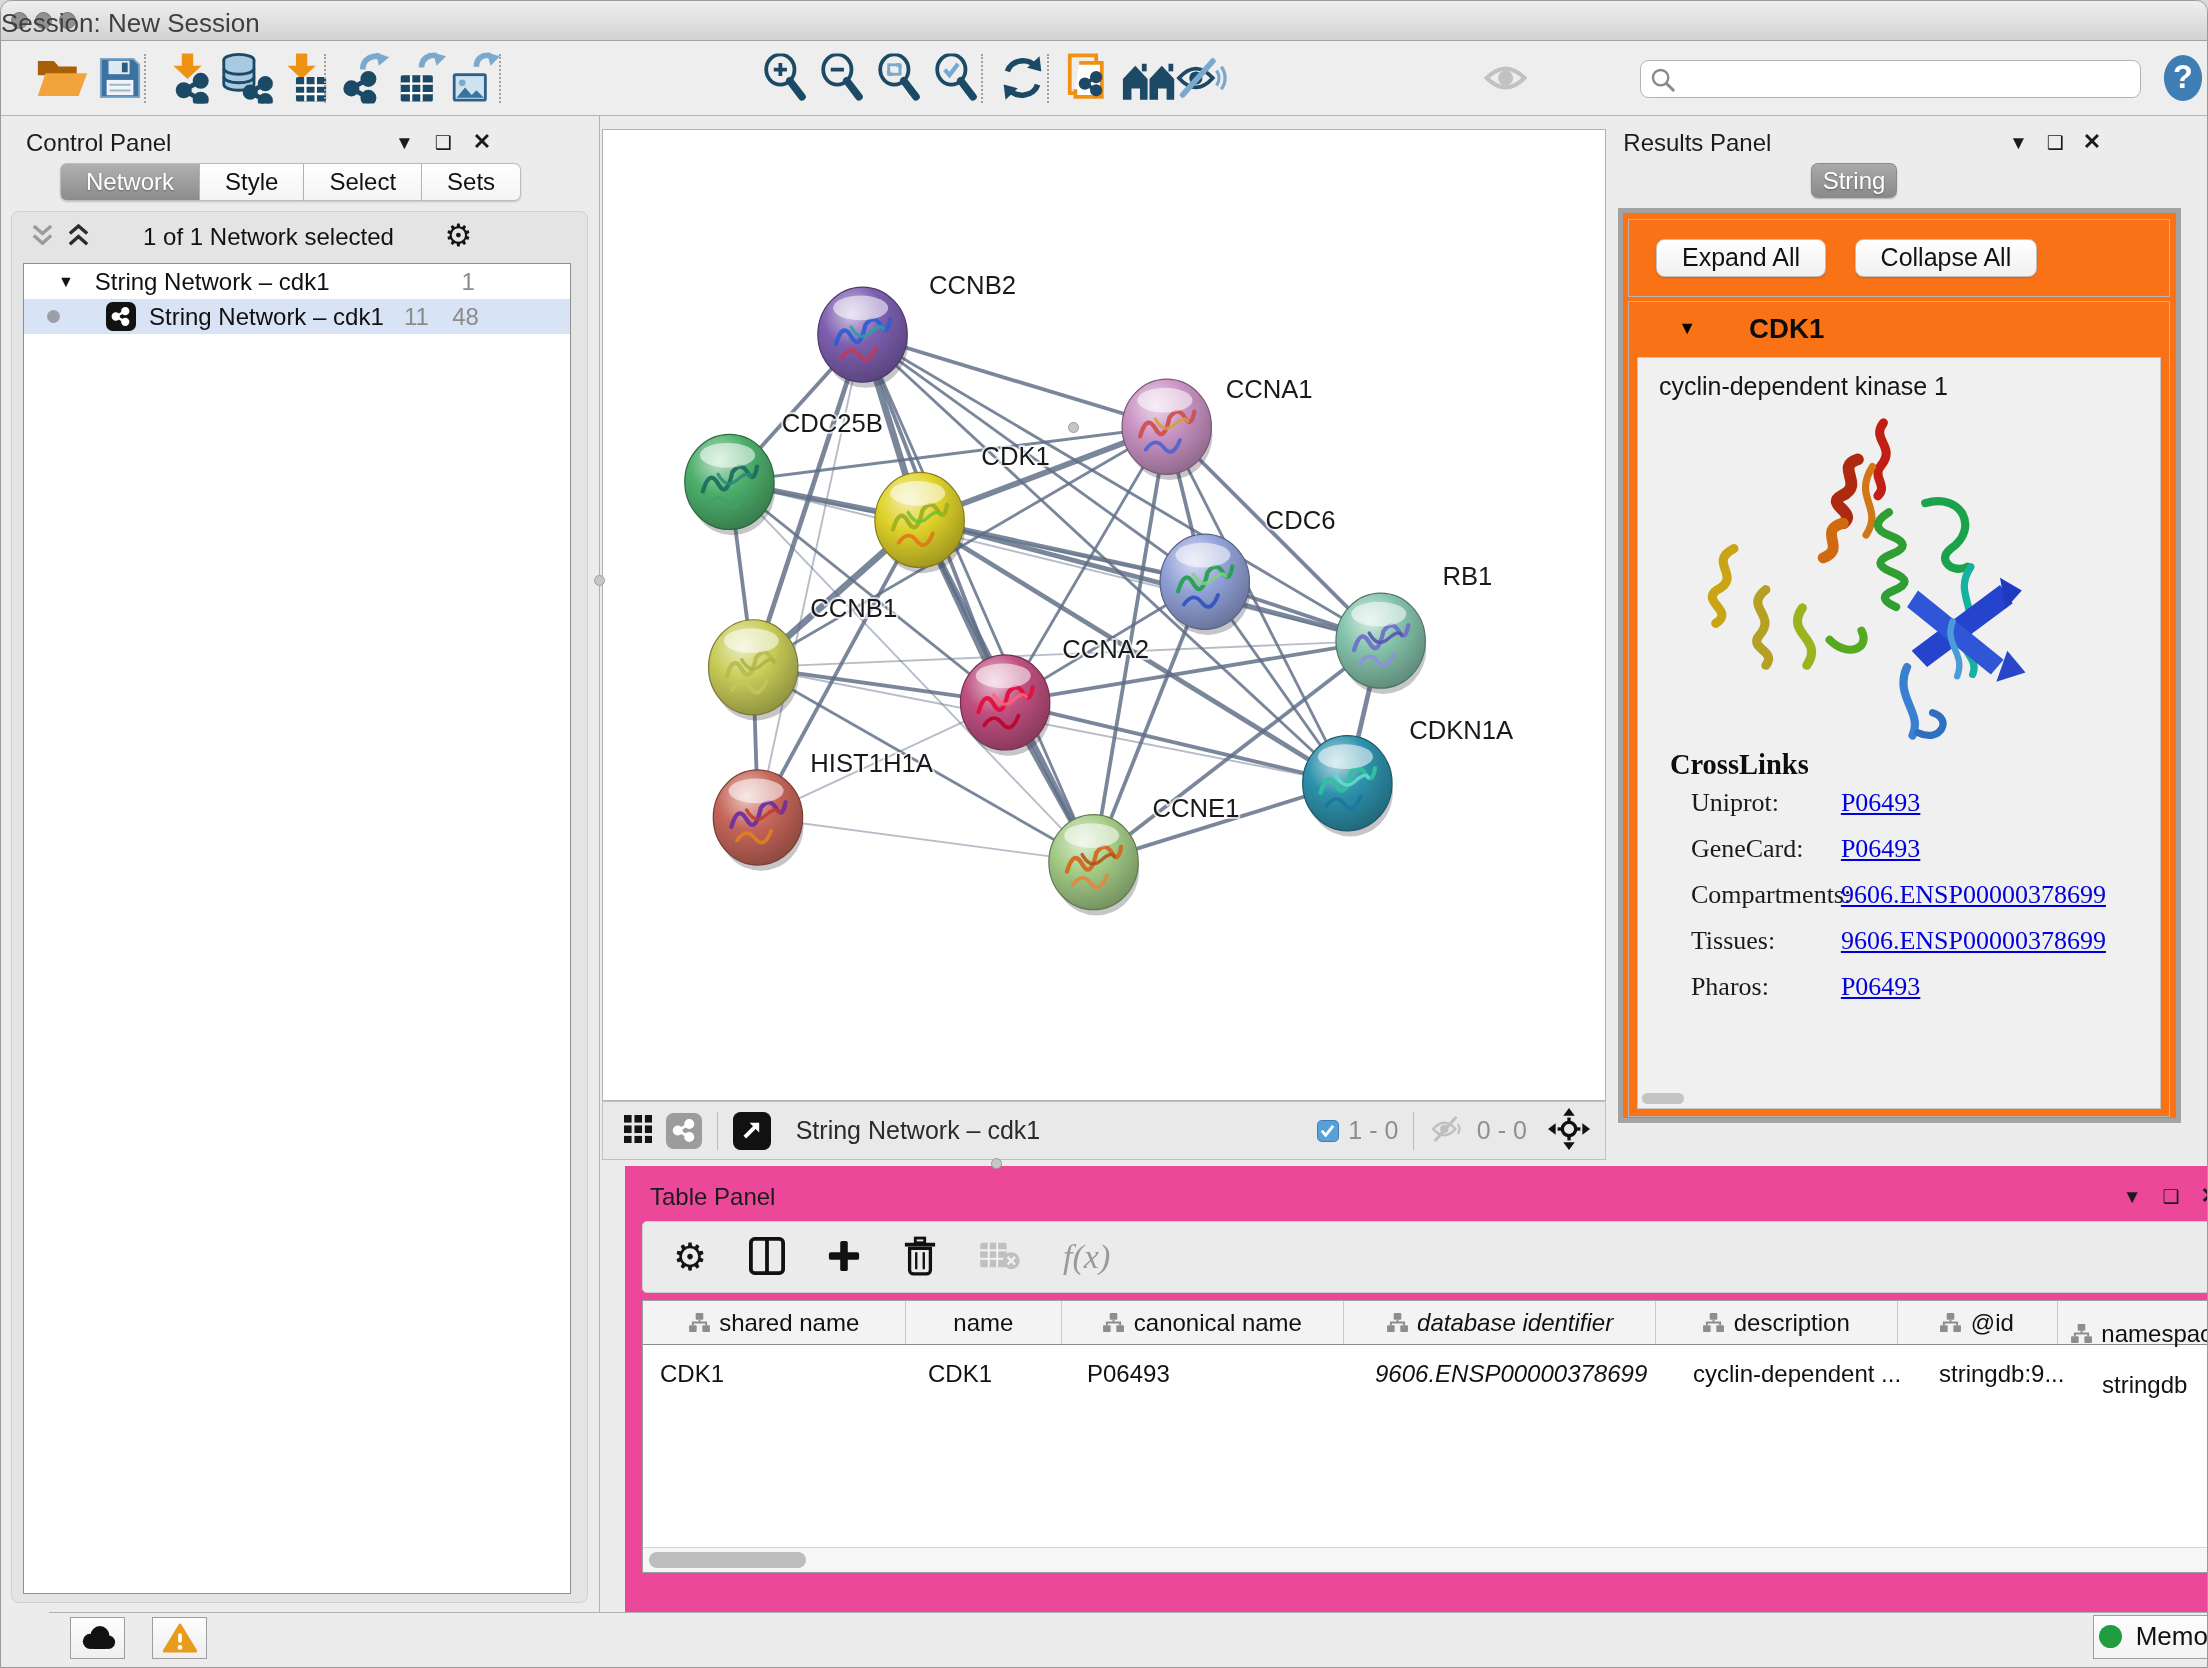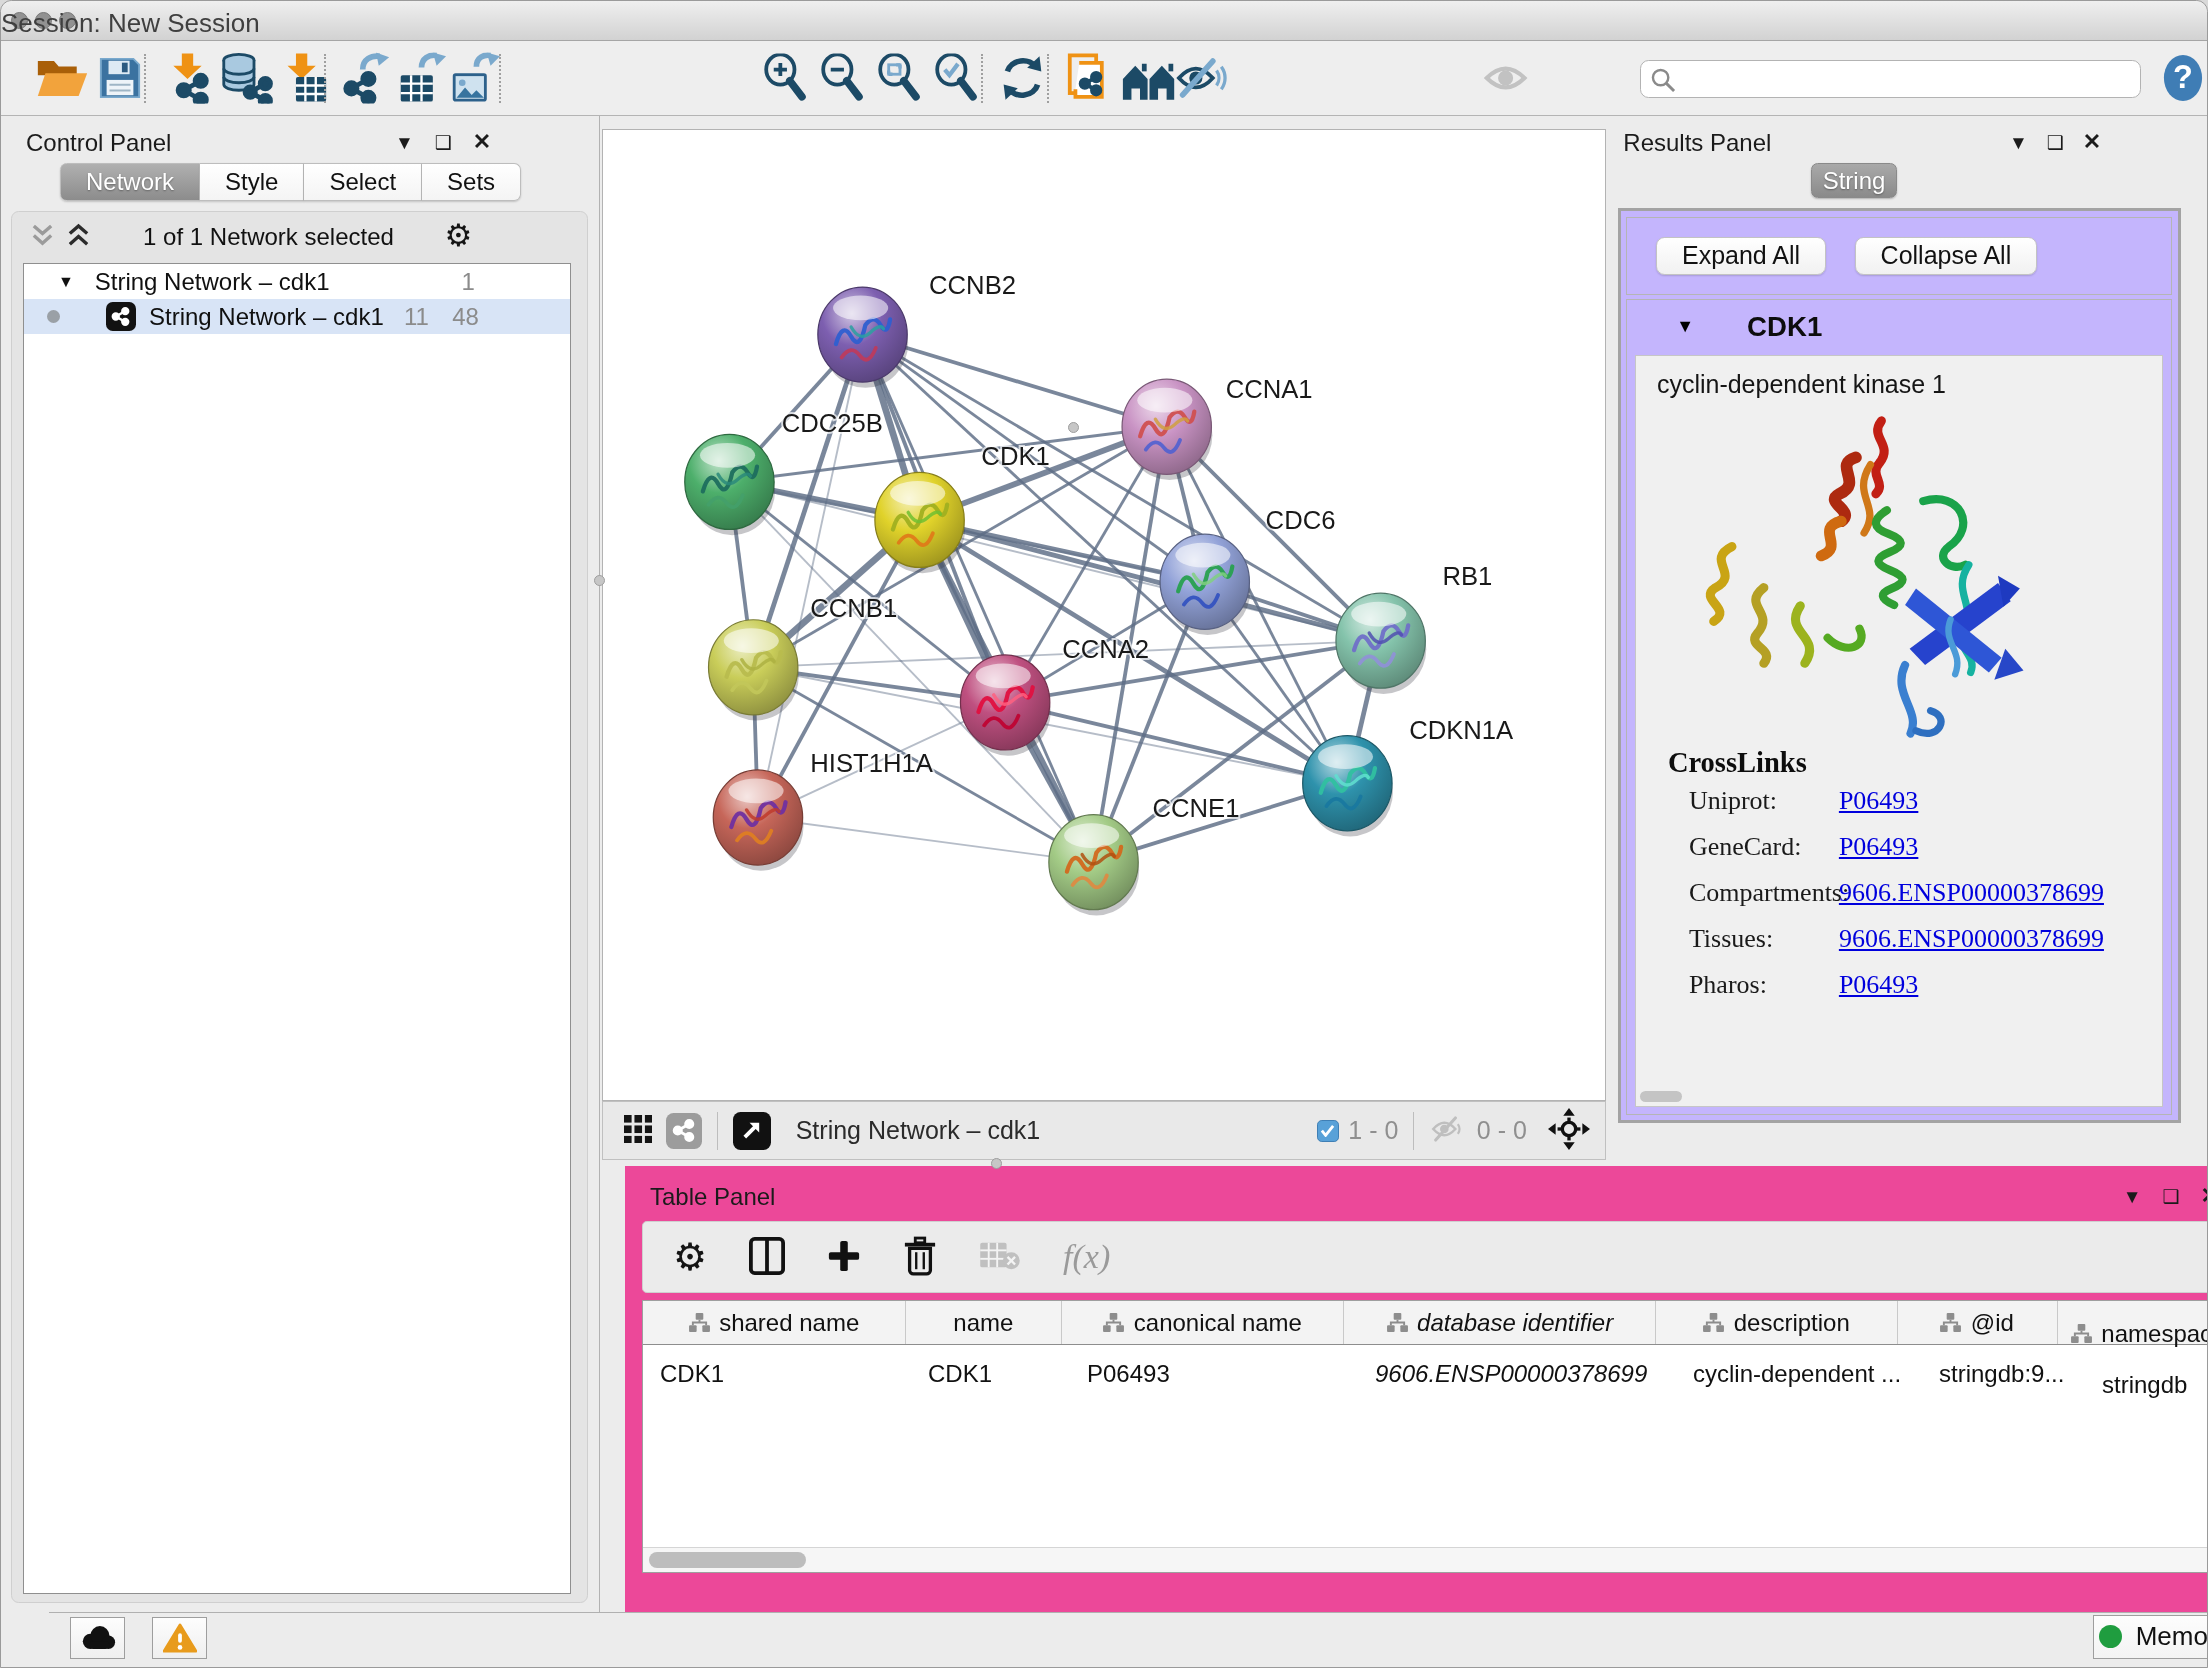--- a/index.html
+++ b/index.html
@@ -56,21 +56,21 @@
   .count-txt{font-size:25px;color:#8f8f8f;margin-left:9.5px;}
   .checkbox{width:22px;height:22px;background:#58a1d8;border:1px solid #3f7fb5;border-radius:4.8px;
     display:flex;align-items:center;justify-content:center;}
   
   .results-panel{position:absolute;left:1609px;top:115px;width:599px;height:1050px;background:#ececec;}
   .rp-title{position:absolute;left:13.3px;top:13.3px;}
   .rp-icons{position:absolute;left:399px;top:15px;display:flex;gap:19px;align-items:center;}
   .rp-tab{position:absolute;left:201px;top:47px;width:86px;height:35px;background:linear-gradient(#a9a9a9,#8a8a8a);
     border:1px solid #8a8a8a;border-radius:6.7px;color:#fff;font-size:24px;display:flex;align-items:center;justify-content:center;
     text-shadow:0 1px 1.9px rgba(0,0,0,.35);box-shadow:0 1px 1.9px rgba(0,0,0,.25);}
-  .rp-outer{position:absolute;left:7.6px;top:92px;width:563px;height:915px;background:#c4b5fd;border:3px solid #a3a3a3;padding:5.7px;}
+  .rp-outer{position:absolute;left:7.6px;top:92px;width:563px;height:915px;background:#f97316;border:5px solid #a3a3a3;padding:5.7px;}
   .rp-buttons{height:78px;border:1px solid #b5b5b5;display:flex;align-items:center;justify-content:center;gap:28.5px;padding-right:105px;}
   .rp-entry{margin-top:4.8px;height:816px;border:1px solid #b5b5b5;position:relative;}
   .rp-entry-header{height:53px;display:flex;align-items:center;}
   .rp-entry-inner{position:absolute;left:7.6px;top:55px;right:7.6px;bottom:7.6px;background:#f0f0f0;border:1px solid #c6c6c6;overflow:hidden;}
   .rp-desc{font-size:25px;color:#151515;margin:13.3px 0 0 21px;}
   .xl-title{font-family:"Liberation Serif",serif;font-weight:bold;font-size:28.5px;color:#0d0d0d;margin:5.7px 0 7.6px 32px;}
   .xl-row{display:flex;margin:0 0 16px 53px;}
   .xl-label{font-family:"Liberation Serif",serif;font-size:26px;color:#1a1a1a;width:150px;}
   .xl-value{font-family:"Liberation Serif",serif;font-size:26px;color:#0000dd;text-decoration:underline;cursor:pointer;}
   .rp-scroll-thumb{position:absolute;left:3.8px;bottom:3.8px;width:42px;height:11.4px;background:#c4c4c4;border-radius:5.7px;}

